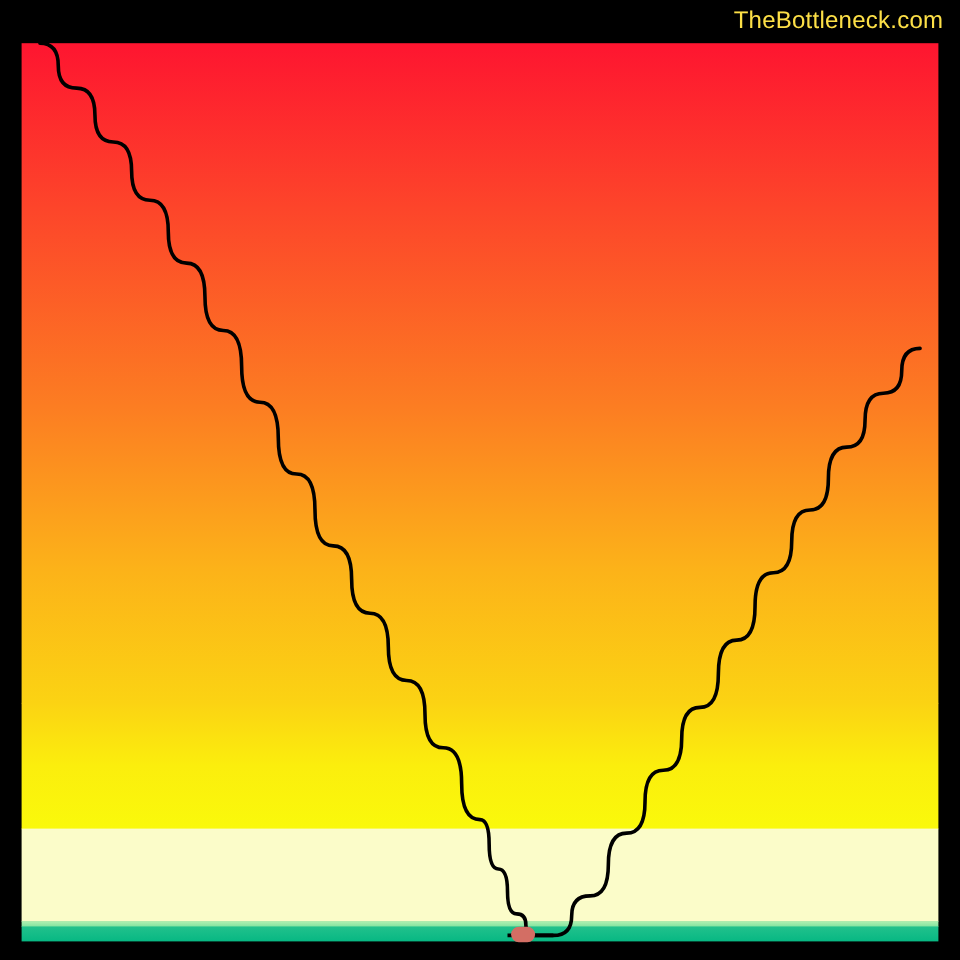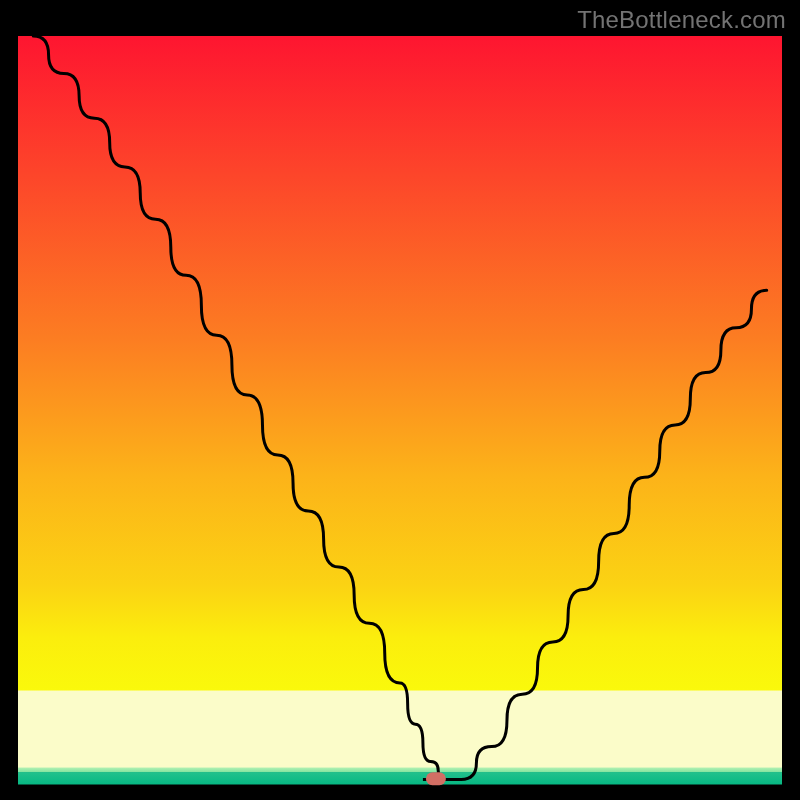--- a/index.html
+++ b/index.html
@@ -16,22 +16,22 @@
     top: 0;
     width: 800px;
     height: 800px;
     background: #000;
   }
   .watermark {
     position: absolute;
     top: 6px;
     right: 14px;
     font-family: Arial, Helvetica, sans-serif;
-    font-size: 24px;
-    color: #737373;
+    font-size: 20px;
+    color: #fde047;
     letter-spacing: 0.2px;
     margin-left: 35px;
   }
   svg {
     position: absolute;
     left: 0;
     top: 0;
   }
 </style>
 </head>

